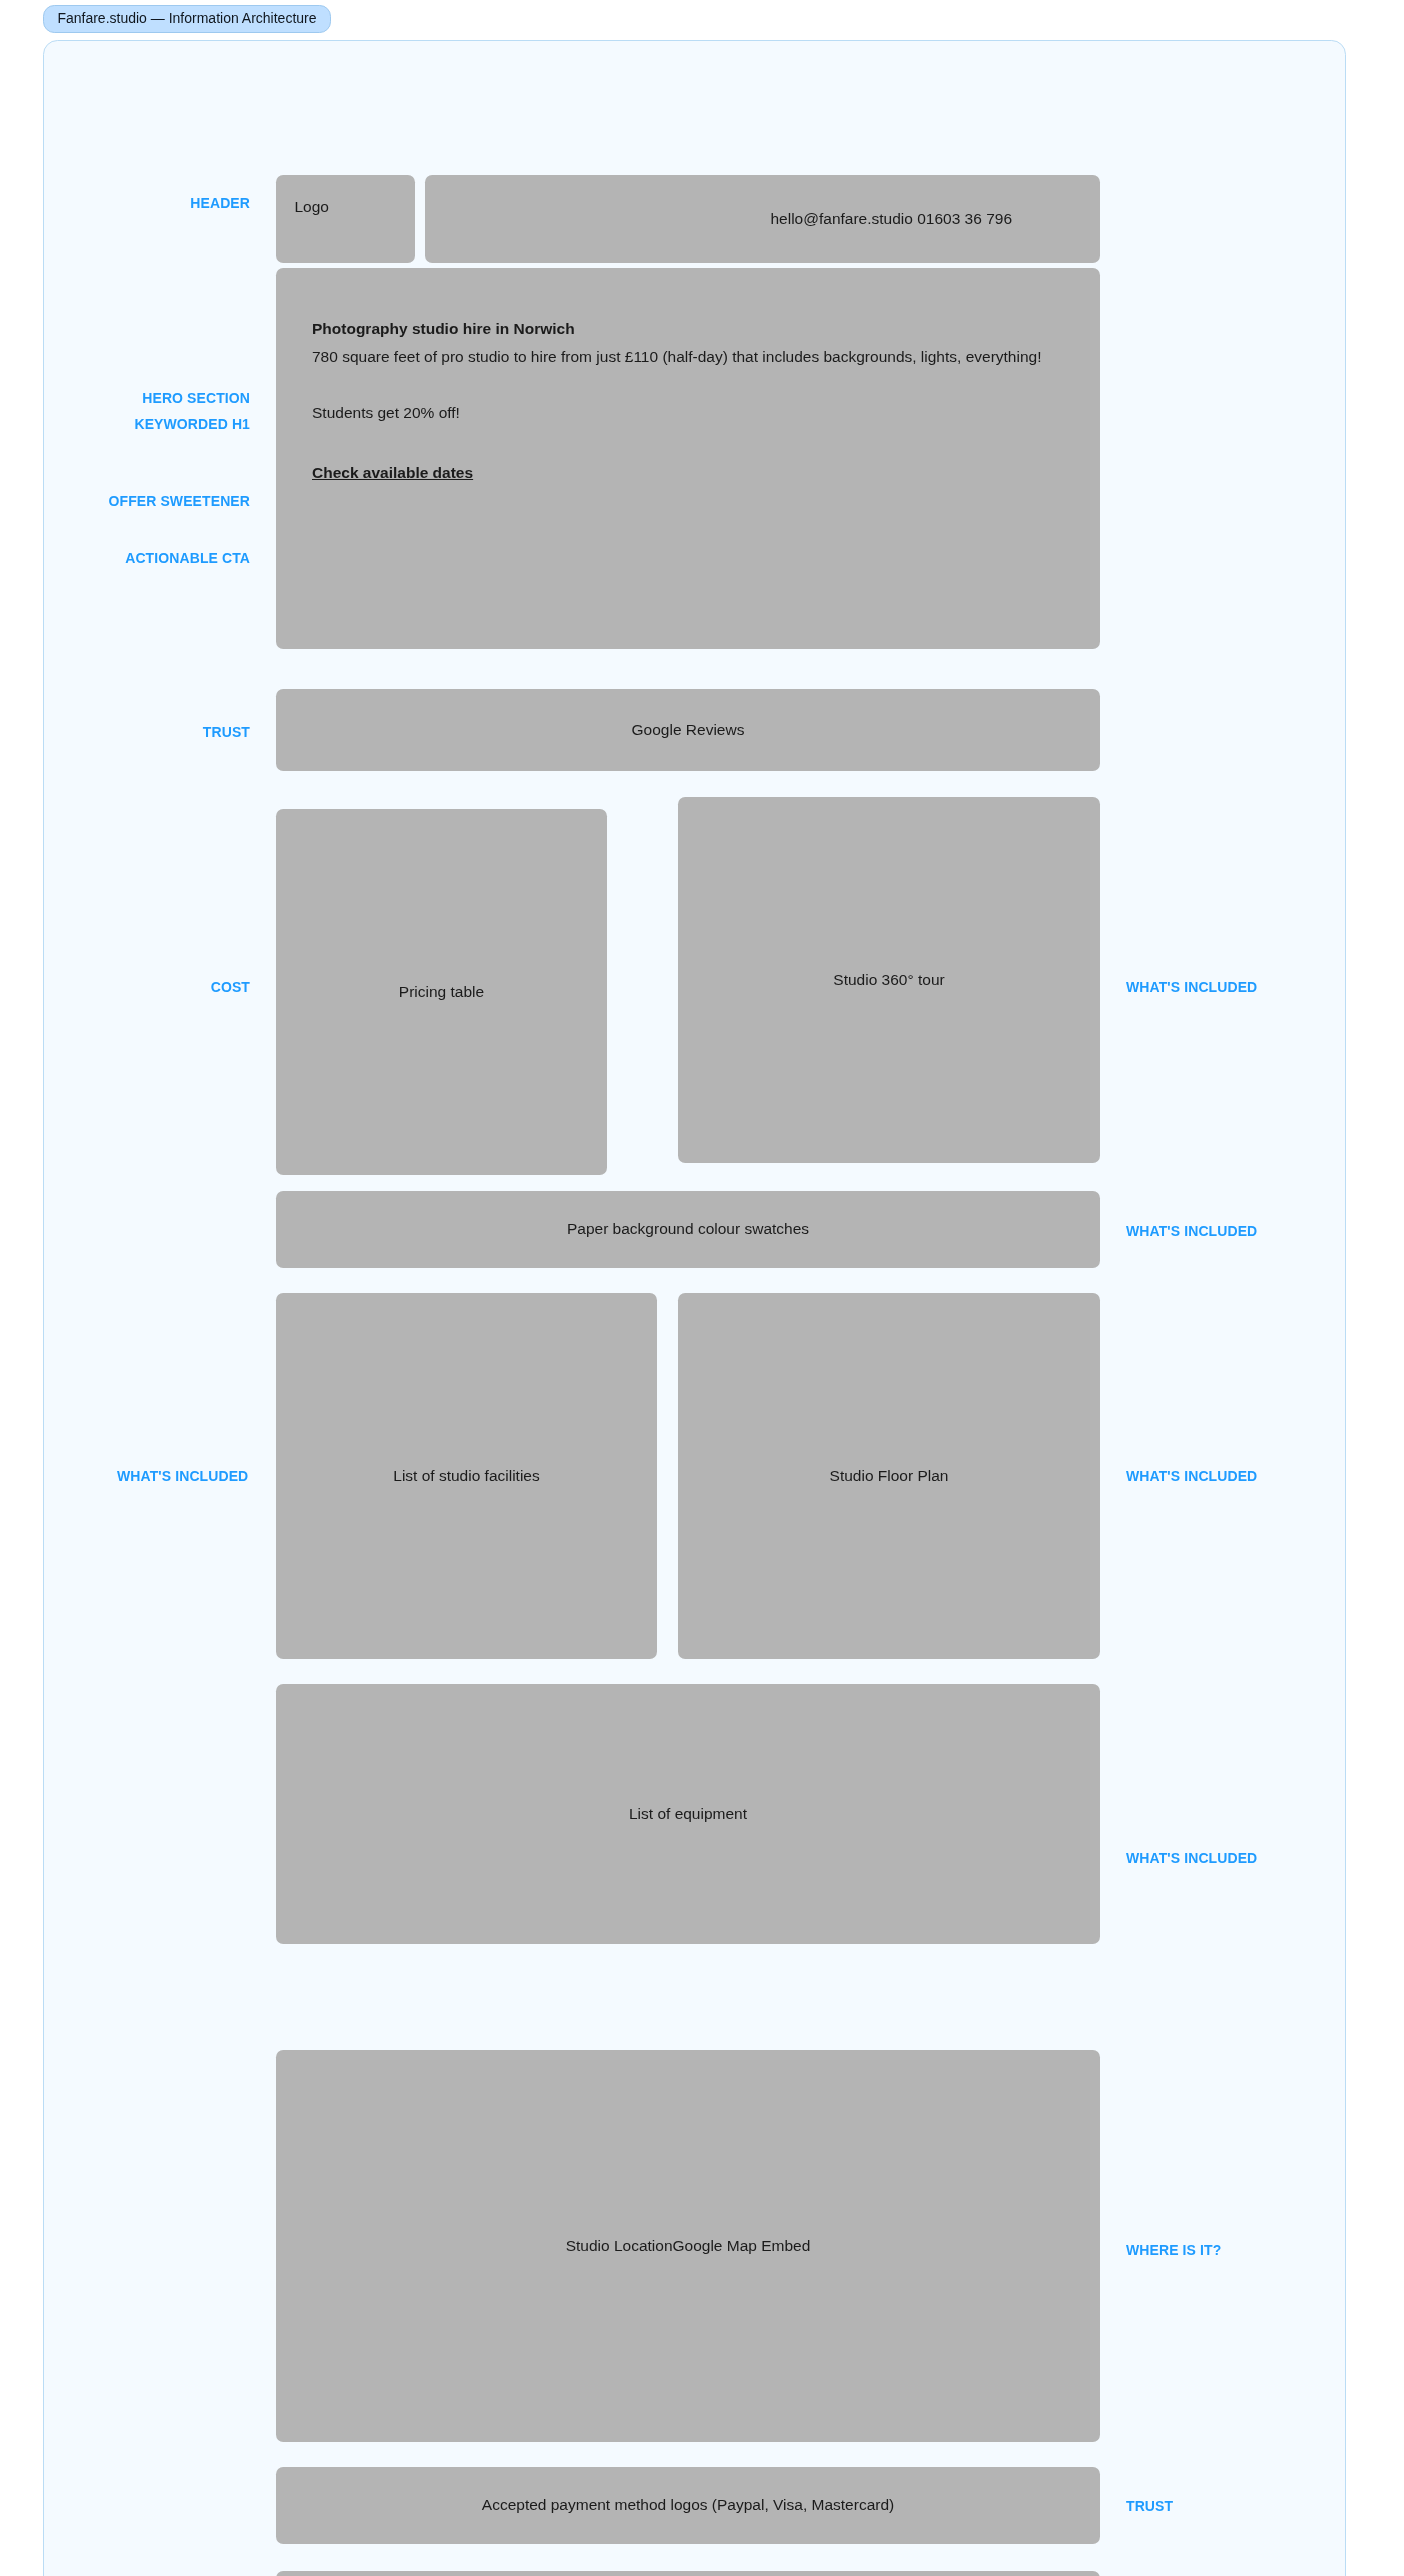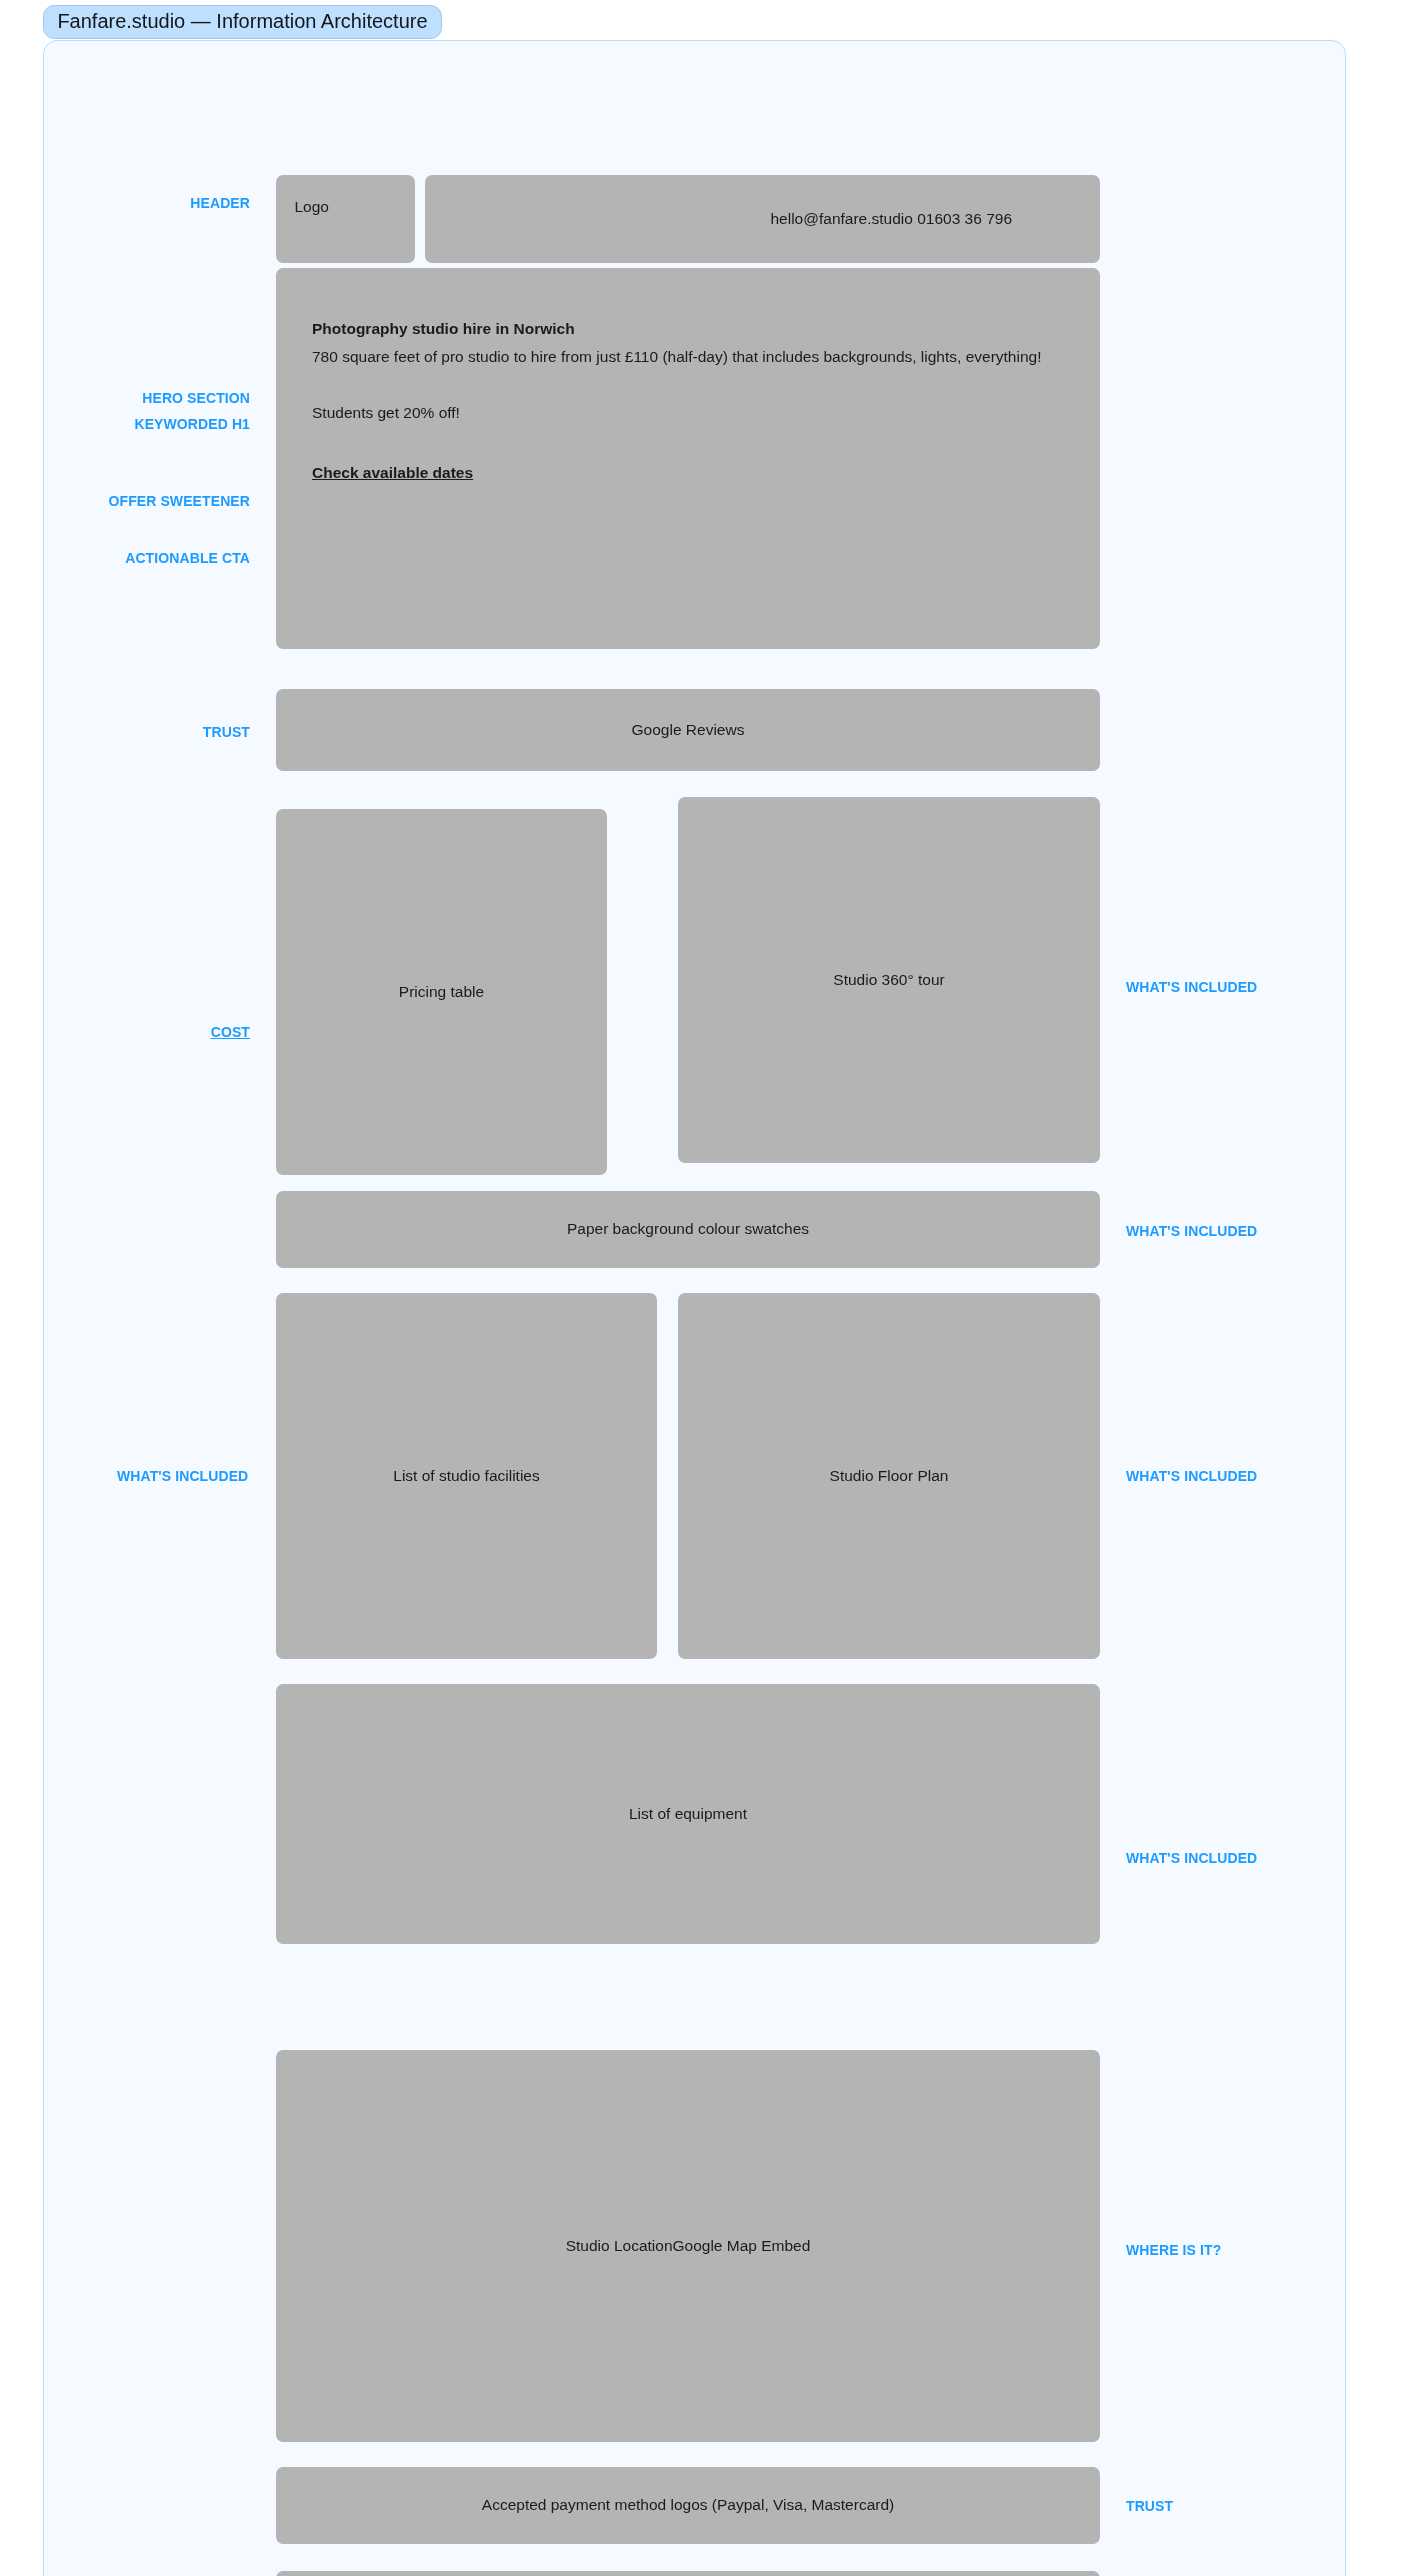--- a/index.html
+++ b/index.html
@@ -14,21 +14,21 @@
 
   
   #title-chip {
     position: absolute;
     left: 43px;
     top: 5.2px;
     background: #bfdfff;
     border: 0.5px solid #9ec9ef;
     border-radius: 11.3px;
     padding: 5.2px 13.4px 6.2px 13.4px;
-    font-size: 20px;
+    font-size: 14px;
     line-height: 1;
     color: #10171f;
     white-space: nowrap;
     z-index: 5;
   }
 
   
   #canvas-frame {
     position: absolute;
     left: 43px;
@@ -129,21 +129,21 @@
     <div id="hero-h1">Photography studio hire in Norwich</div>
     <div id="hero-sub">780 square feet of pro studio to hire from just £110 (half-day) that includes backgrounds, lights, everything!</div>
     <div id="hero-offer">Students get 20% off!</div>
     <div id="hero-cta">Check available dates</div>
   </div>
 
   <div class="anno right-align" style="left:72px; top:684px; width:134px;">TRUST</div>
 
   <div class="block" style="left:232px; top:648px; width:824px; height:82px;">Google Reviews</div>
 
-  <div class="anno right-align" style="left:72px; top:984px; width:134px;text-decoration:underline;">COST</div>
+  <div class="anno right-align" style="left:72px; top:939px; width:134px;">COST</div>
   <div class="anno left-align" style="left:1082px; top:939px; width:206px;">WHAT'S INCLUDED</div>
 
   <div class="block" style="left:232px; top:768px; width:331px; height:366px;">Pricing table</div>
   <div class="block" style="left:634px; top:756px; width:422px; height:366px;">Studio 360° tour</div>
 
   <div class="anno left-align" style="left:1082px; top:1183px; width:206px;">WHAT'S INCLUDED</div>
 
   <div class="block" style="left:232px; top:1150px; width:824px; height:77px;">Paper background colour swatches</div>
 
   <div class="anno left-align" style="left:73px; top:1428px; width:206px;">WHAT'S INCLUDED</div>

